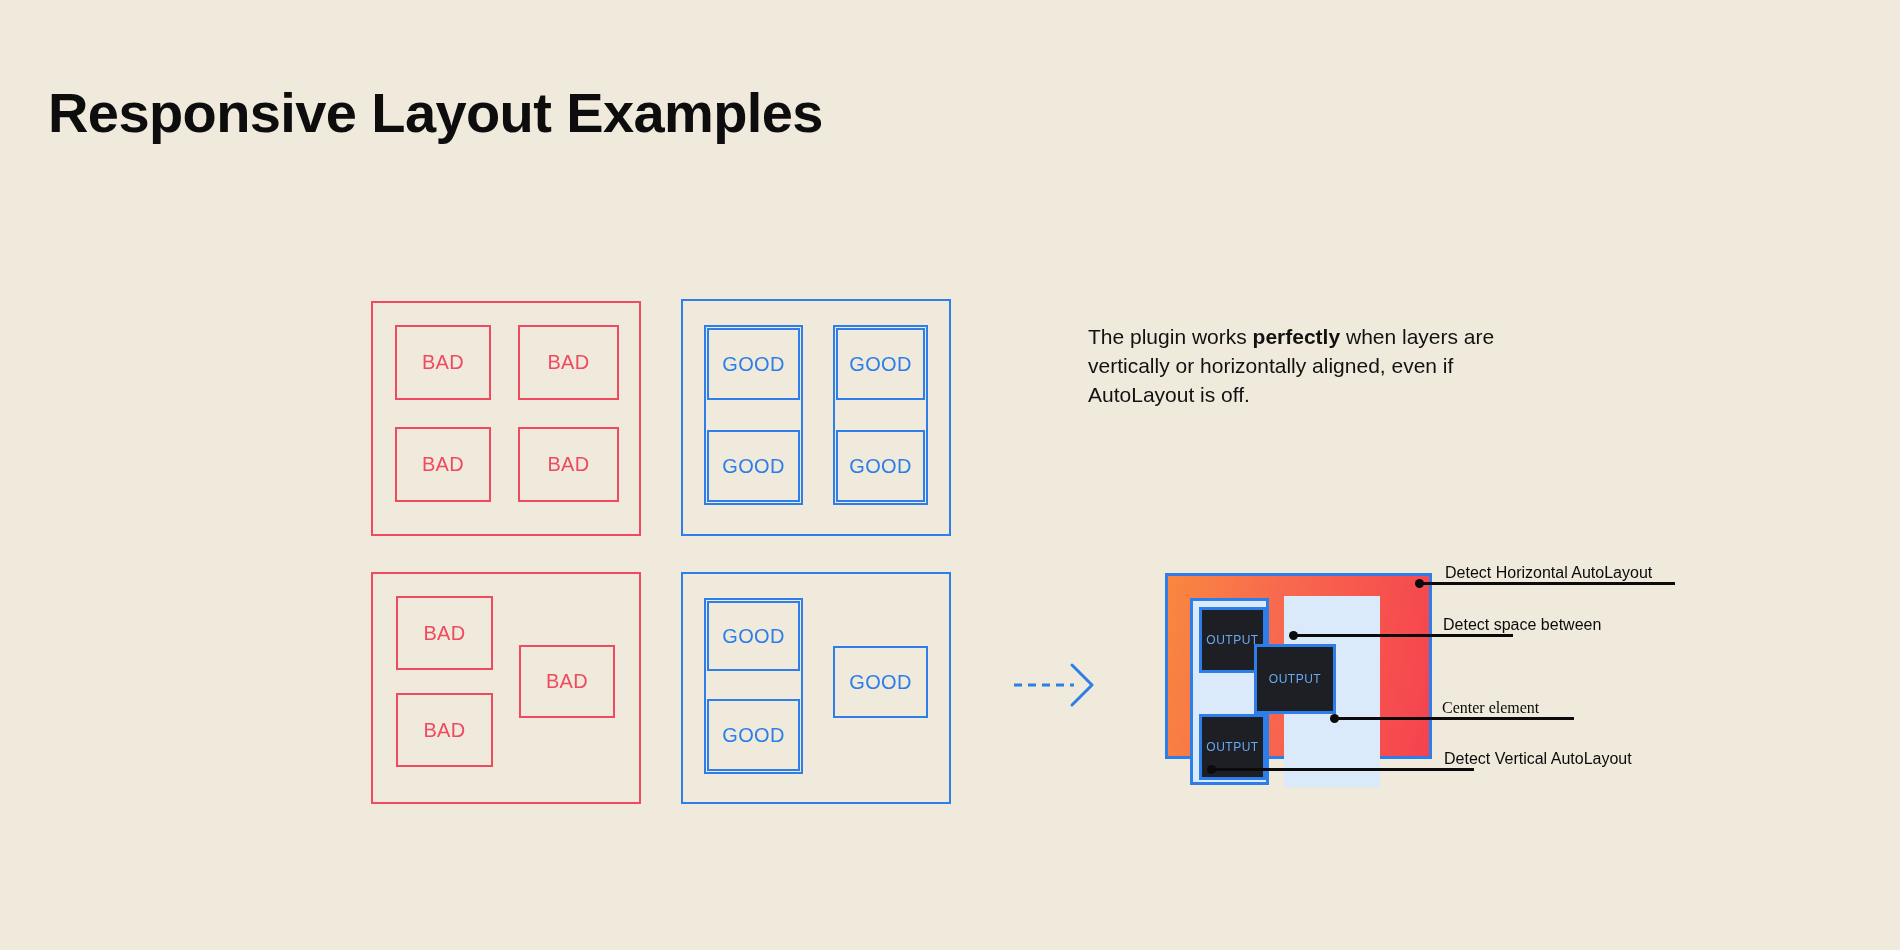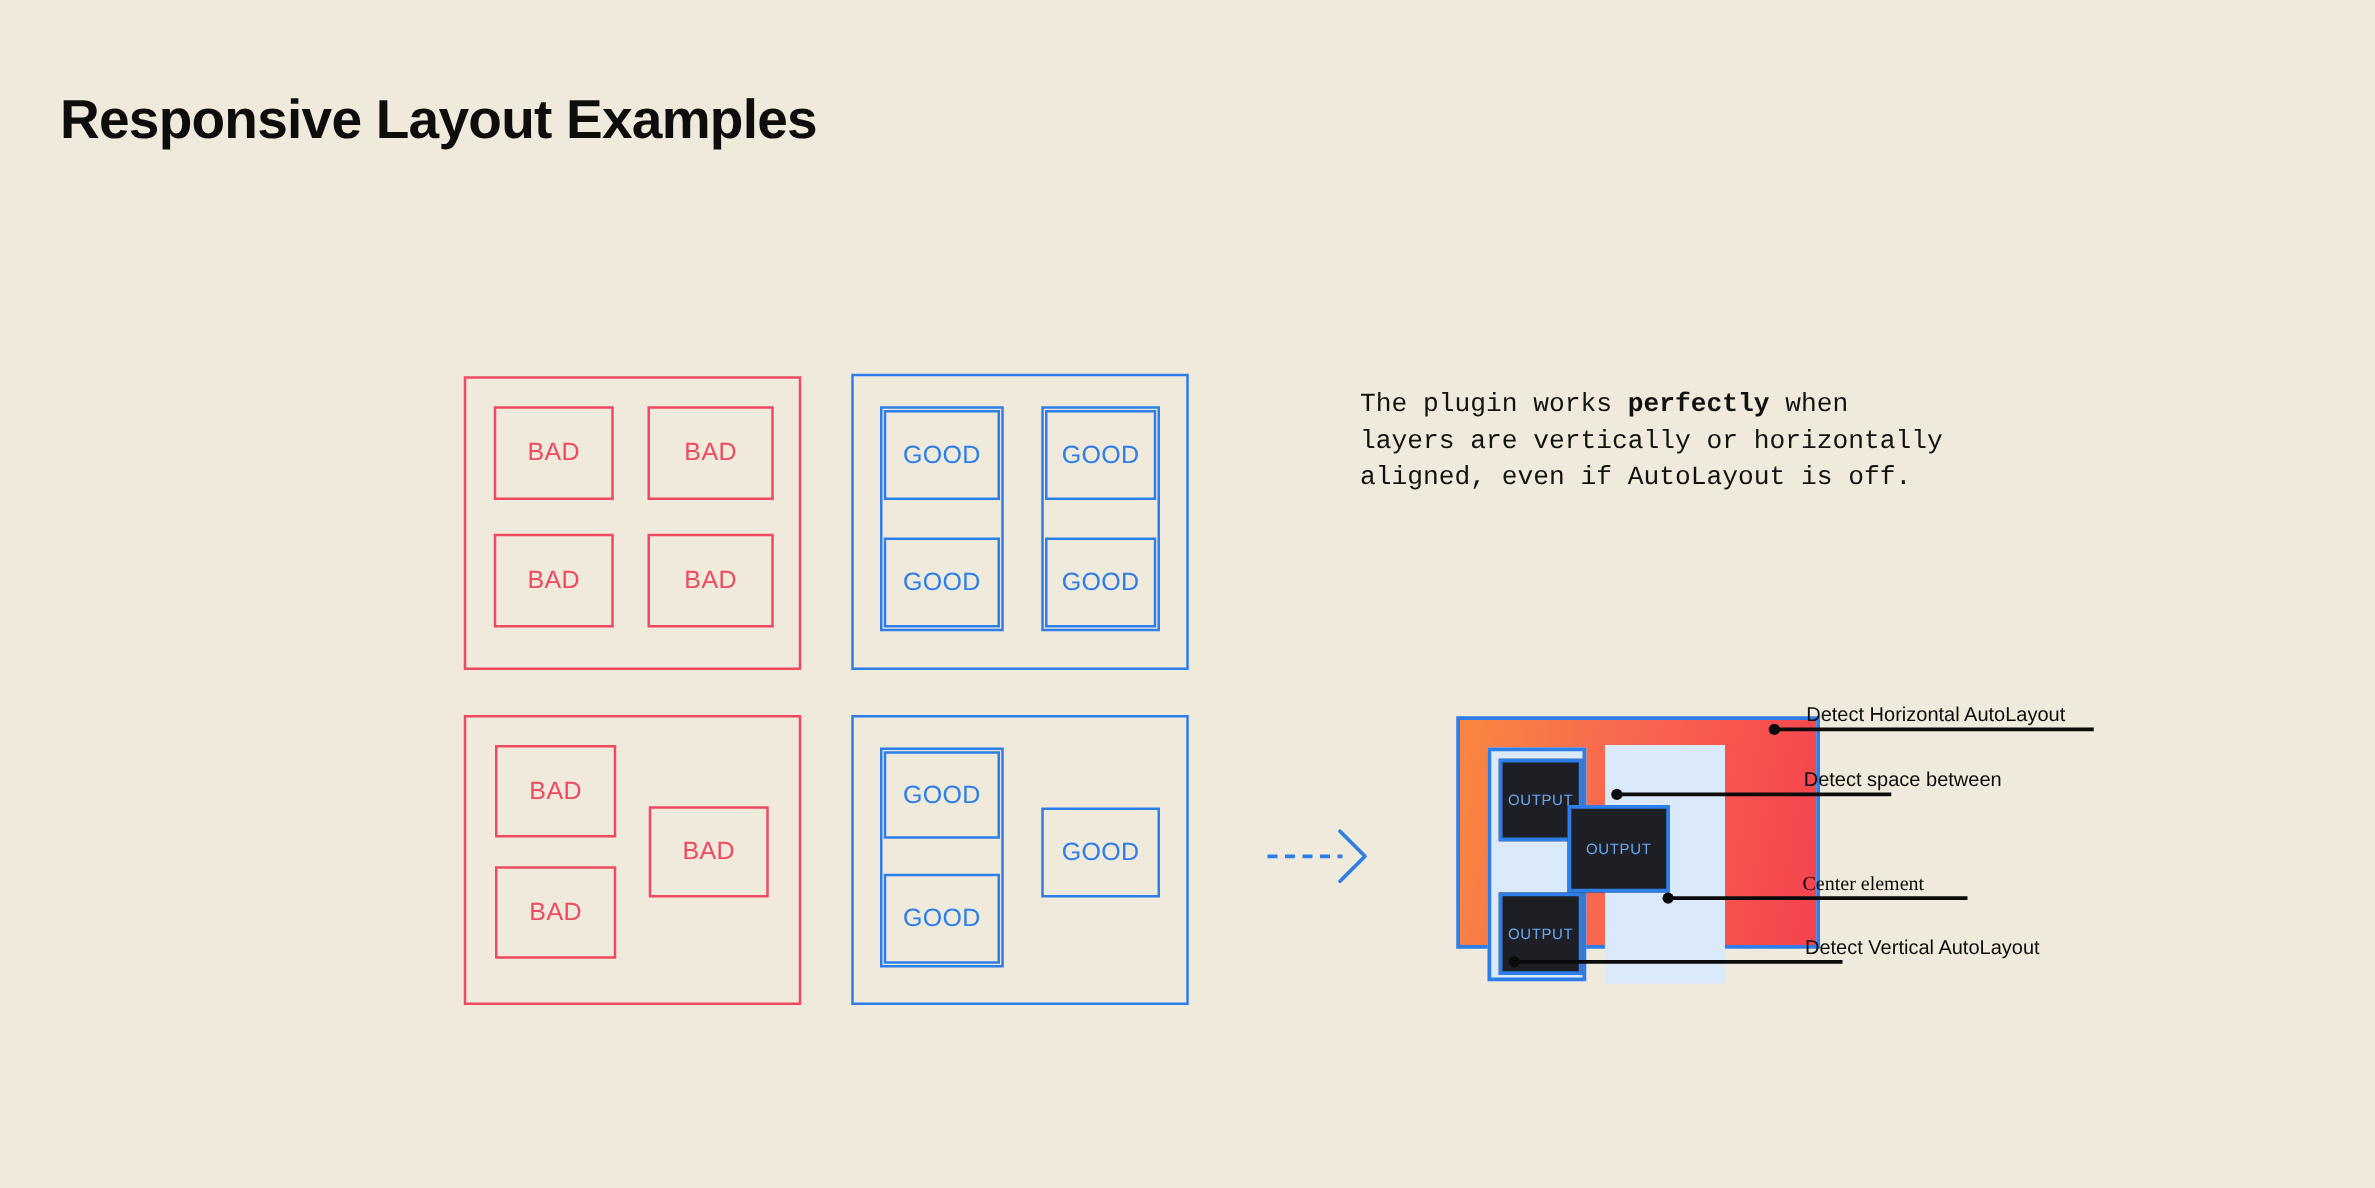--- a/index.html
+++ b/index.html
@@ -16,21 +16,21 @@
     font-family: "Liberation Sans", "DejaVu Sans", sans-serif;
     color: #111111;
     -webkit-font-smoothing: antialiased;
   }
 
   
   #page-title {
     position: absolute;
     left: 48px;
     top: 42px;
-    font-size: 44px;
+    font-size: 56px;
     font-weight: 700;
     letter-spacing: -0.6px;
     color: #0d0d0d;
     white-space: nowrap;
   }
 
   
   .panel {
     position: absolute;
     box-sizing: border-box;
@@ -79,21 +79,20 @@
     height: 46px;
   }
 
   
   #diagram {
     position: absolute;
     left: 1165px;
     top: 573px;
     width: 267px;
     height: 186px;
-    padding-left: 24px;
   }
   
   #diagram-frame {
     position: absolute;
     inset: 0;
     box-sizing: border-box;
     border: 3px solid #2d7ee8;
     background: linear-gradient(100deg, #f9873f 0%, #f86a4e 38%, #f7544e 72%, #f4434f 100%);
   }
   
@@ -174,21 +173,21 @@
   
   #copy {
     position: absolute;
     left: 1088px;
     top: 310px;
     width: 470px;
     font-size: 21px;
     line-height: 29px;
     color: #121212;
   }
-  #copy p { margin: 0 0 28px 0; font-family: Liberation Mono, monospace; }
+  #copy p { margin: 12px 0 28px 0; }
   #copy p:last-child { margin-bottom: 0; }
   #copy b { font-weight: 700; }
 </style>
 </head>
 <body>
 
 <h1 id="page-title">Responsive Layout Examples</h1>
 
 <div class="panel bad" id="panel-bad-grid">
   <div class="box" style="left:22px; top:22px; width:96px; height:75px;">

